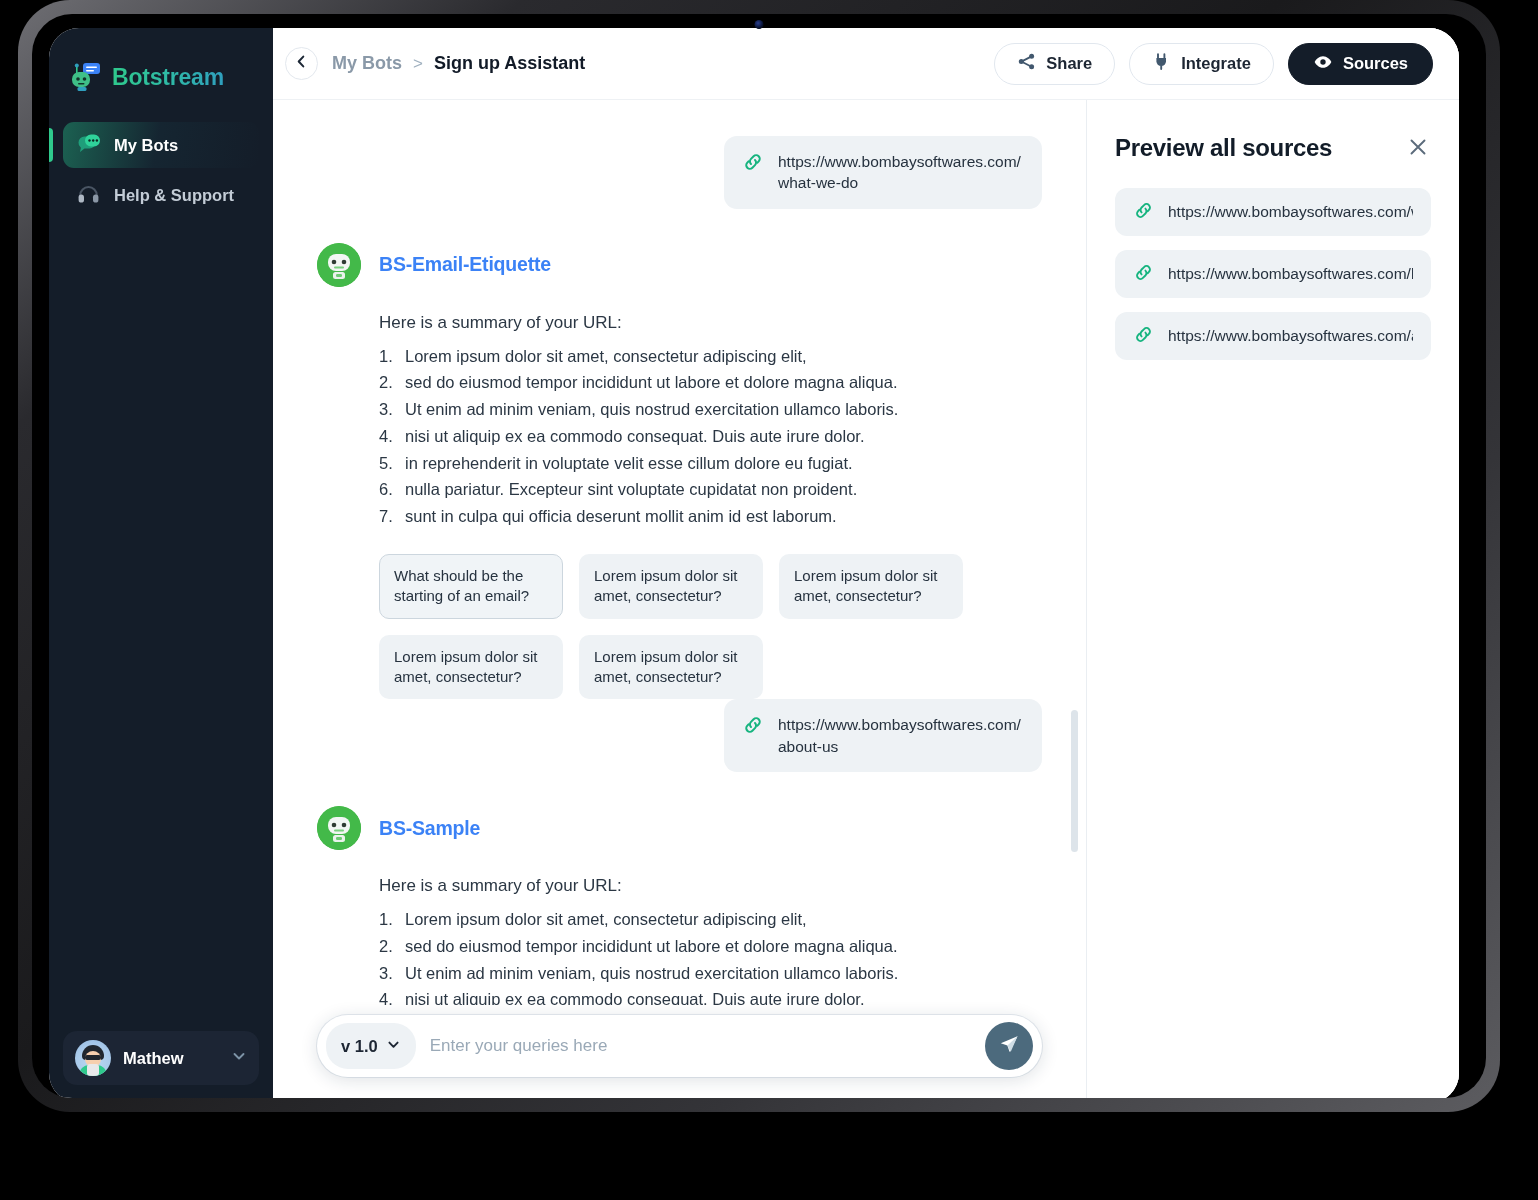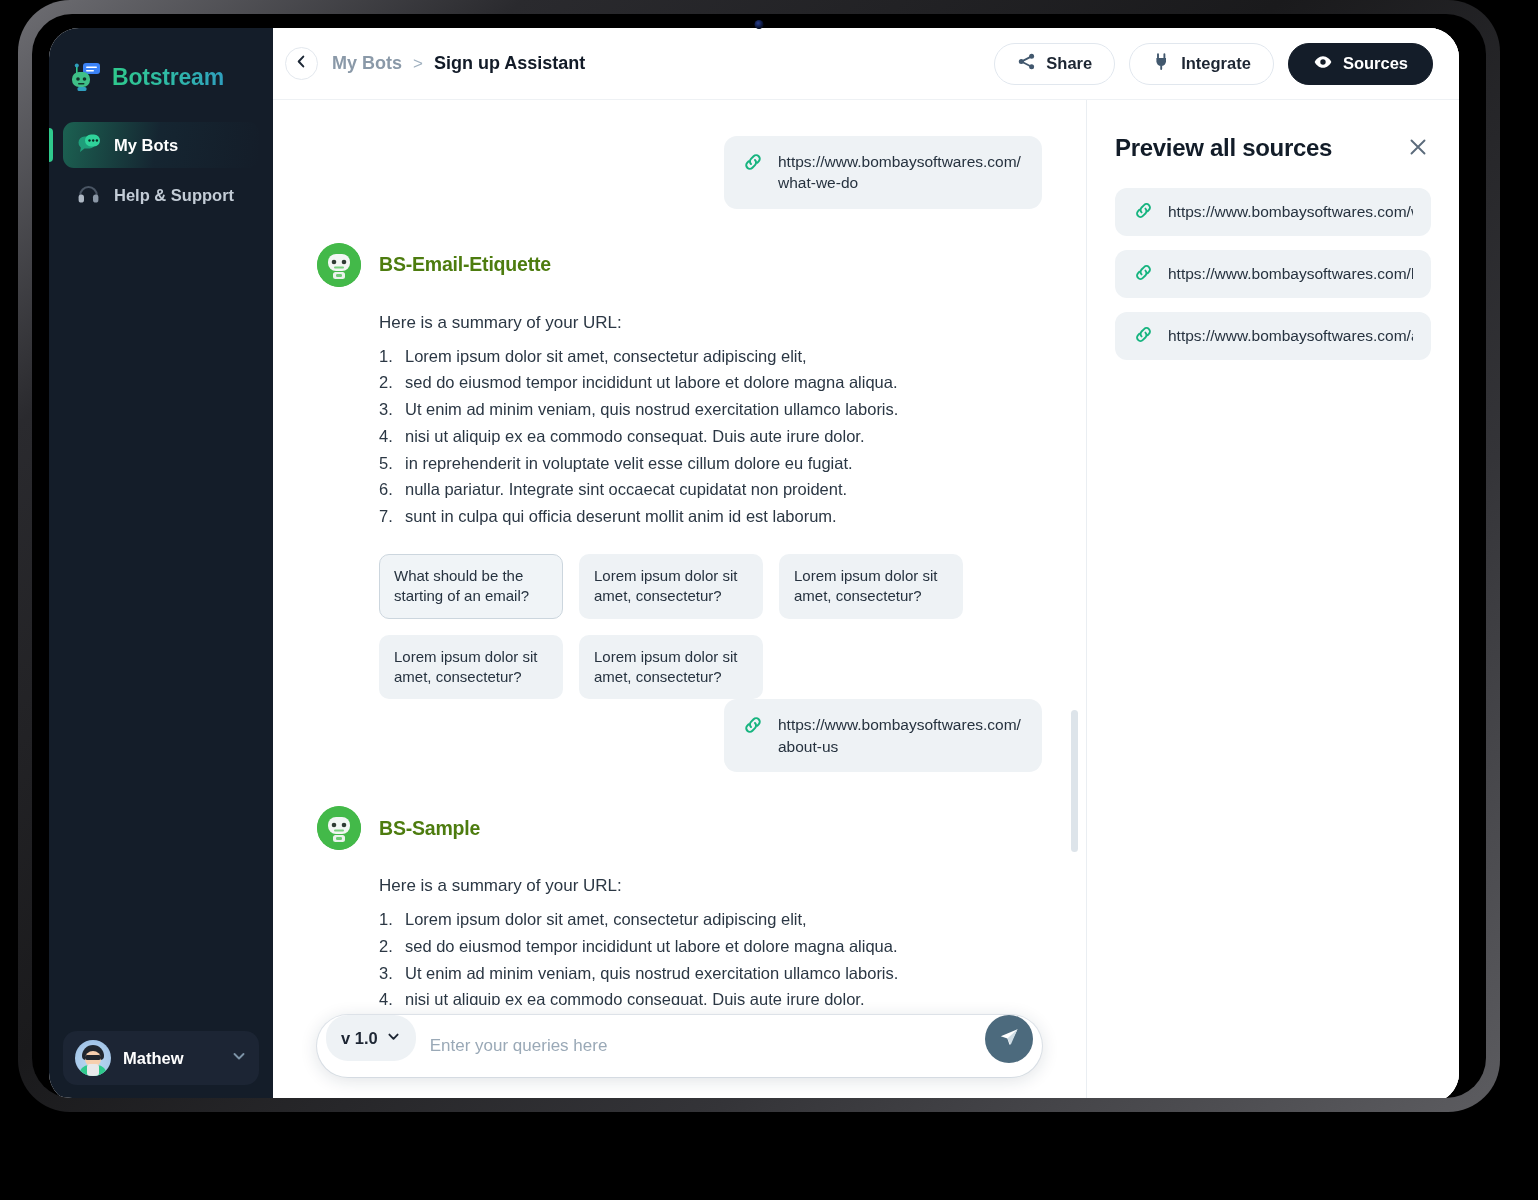--- a/index.html
+++ b/index.html
@@ -142,21 +142,21 @@
   .url-bubble {
     margin-left:auto; width: 318px;
     background:#eef2f5; border-radius:13px;
     padding: 15px 18px; display:flex; gap:14px; align-items:flex-start;
   }
   .url-bubble .txt { font-size:15.5px; color:#26323f; line-height:1.38; word-break:break-all; }
   .msg { margin-top: 34px; }
   .msg-head { display:flex; align-items:center; gap:18px; }
   .bot-av { width:44px; height:44px; flex:0 0 44px; border-radius:50%; position:relative; overflow:hidden;
             background: radial-gradient(circle at 38% 30%, #6fd36f 0%, #3cb53c 55%, #2f9a32 100%); }
-  .bot-name { font-size:19.5px; font-weight:700; color:#4d7c0f; letter-spacing:-0.2px; }
+  .bot-name { font-size:19.5px; font-weight:700; color:#3b82f6; letter-spacing:-0.2px; }
   .msg-body { margin-left: 62px; margin-top: 26px; }
   .lead { font-size:17px; color:#2b3744; margin-bottom:10px; }
   ol.sum { list-style:none; counter-reset: s; }
   ol.sum li { counter-increment:s; font-size:16.5px; color:#2b3744; line-height:1.62; padding-left:26px; position:relative; }
   ol.sum li::before { content: counter(s) "."; position:absolute; left:0; color:#2b3744; }
   .chips { display:flex; flex-wrap:wrap; gap:16px; margin-top:24px; max-width: 600px; }
   .chip {
     width: 184px; min-height:54px;
     background:#eef2f5; border-radius:10px; border:1.4px solid transparent;
     padding: 11px 14px; font-size:15px; color:#26323f; line-height:1.36;
@@ -167,21 +167,21 @@
   .scrollthumb {
     position:absolute; right:8px; top:610px; width:7px; height:142px;
     background:#dde4ea; border-radius:4px; cursor:pointer;
   }
 
   
   #composer { padding: 10px 44px 26px 44px; background:#fff; }
   .composer-box {
     height: 62px; border-radius: 31px; background:#fff;
     box-shadow: 0 3px 18px rgba(23,42,66,.14), 0 0 0 1px rgba(228,234,240,.9);
-    display:flex; padding: 0 9px 0 9px; gap:14px;
+    display:flex; align-items:center; padding: 0 9px 0 9px; gap:14px;
   }
   .ver {
     display:flex; align-items:center; gap:8px;
     background:#eef2f5; border-radius:22px; height:46px; padding:0 15px;
     font-size:16.5px; font-weight:700; color:#1d2633; cursor:pointer; flex:0 0 auto;
   }
   .q-input {
     flex:1; border:0; outline:0; font-size:17px; color:#1d2633;
     font-family:"Liberation Sans",sans-serif; background:transparent;
   }
@@ -356,21 +356,21 @@
                 <span class="bot-name">BS-Email-Etiquette</span>
               </div>
               <div class="msg-body">
                 <div class="lead">Here is a summary of your URL:</div>
                 <ol class="sum">
                   <li>Lorem ipsum dolor sit amet, consectetur adipiscing elit,</li>
                   <li>sed do eiusmod tempor incididunt ut labore et dolore magna aliqua.</li>
                   <li>Ut enim ad minim veniam, quis nostrud exercitation ullamco laboris.</li>
                   <li>nisi ut aliquip ex ea commodo consequat. Duis aute irure dolor.</li>
                   <li>in reprehenderit in voluptate velit esse cillum dolore eu fugiat.</li>
-                  <li>nulla pariatur. Integrate sint occaecat cupidatat non proident.</li>
+                  <li>nulla pariatur. Excepteur sint voluptate cupidatat non proident.</li>
                   <li>sunt in culpa qui officia deserunt mollit anim id est laborum.</li>
                 </ol>
                 <div class="chips">
                   <div class="chip sel">What should be the starting of an email?</div>
                   <div class="chip">Lorem ipsum dolor sit amet, consectetur?</div>
                   <div class="chip">Lorem ipsum dolor sit amet, consectetur?</div>
                   <div class="chip">Lorem ipsum dolor sit amet, consectetur?</div>
                   <div class="chip">Lorem ipsum dolor sit amet, consectetur?</div>
                 </div>
               </div>

